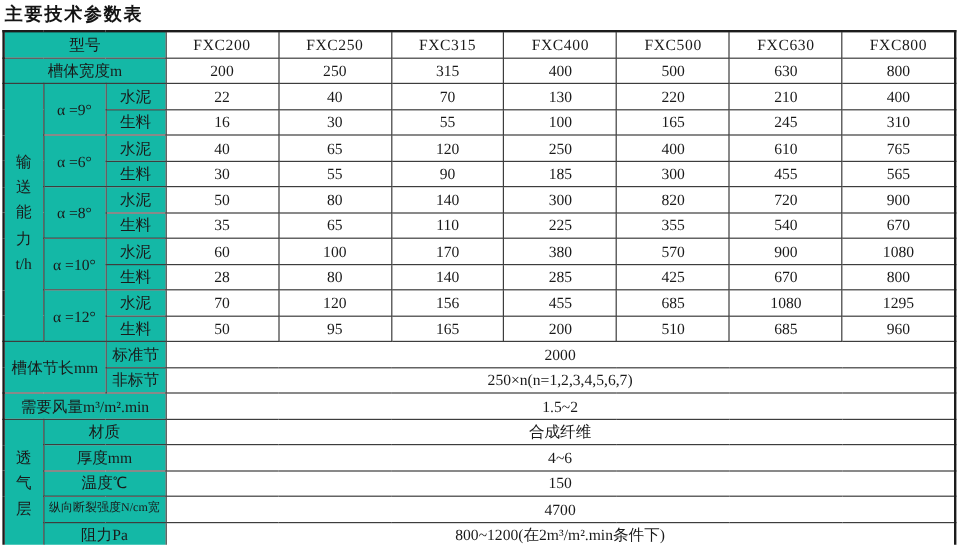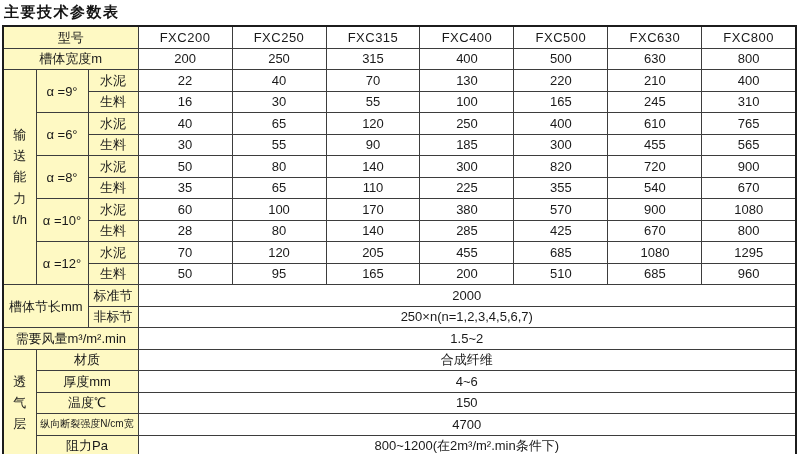--- a/index.html
+++ b/index.html
@@ -1,38 +1,38 @@
 <!DOCTYPE html>
 <html><head>
 <meta charset="utf-8">
 <style>
   html,body{margin:0;padding:0;background:#ffffff;}
   .page{
     width:800px;height:454px;box-sizing:border-box;
     padding:2px 2px 0 2px;
     color:#1a1a1a;
-    font-family:Liberation Sans, sans-serif;
+    font-family:Liberation Serif, serif;
     overflow:hidden;
   }
   .title{
     font-size:15px;font-weight:700;letter-spacing:1.5px;
     margin:1px 0 3px 2px;color:#141414;
   }
   table.params{
     border-collapse:collapse;table-layout:fixed;
     width:795px;border:2px solid #1c1c1c;
   }
   td{
     border:1px solid #3d3d3d;
     height:20.5px;
     text-align:center;vertical-align:middle;
     font-size:13px;line-height:1;
     padding:0;overflow:hidden;white-space:nowrap;
   }
-  td.lab{background:#fef9c3;}
+  td.lab{background:#14b8a6;}
   td.vert{white-space:pre-line;line-height:1.62;font-size:13px;}
   td.small{font-size:10px;}
   td.model{letter-spacing:0.5px;}
 </style>
 </head>
 <body>
 
 <div class="page">
   <div class="title">主要技术参数表</div>
 
@@ -164,21 +164,21 @@
       <td>425</td>
       <td>670</td>
       <td>800</td>
     </tr>
 
     <tr>
       <td class="lab" rowspan="2">α =12°</td>
       <td class="lab">水泥</td>
       <td>70</td>
       <td>120</td>
-      <td>205</td>
+      <td>156</td>
       <td>455</td>
       <td>685</td>
       <td>1080</td>
       <td>1295</td>
     </tr>
     <tr>
       <td class="lab">生料</td>
       <td>50</td>
       <td>95</td>
       <td>165</td>

